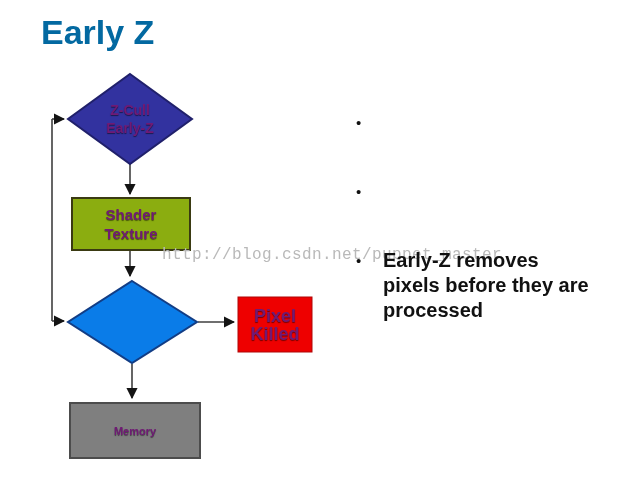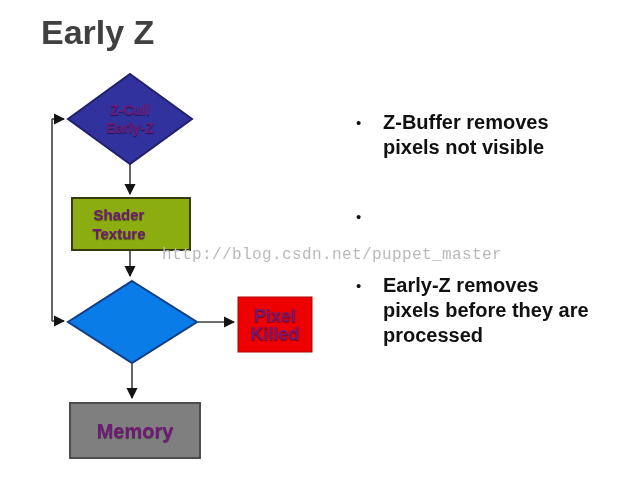--- a/index.html
+++ b/index.html
@@ -31,24 +31,24 @@
     position:absolute;
     display:flex;align-items:center;justify-content:center;
     text-align:center;
     color:#701a75;
     font-weight:bold;
     white-space:pre-line;
     text-shadow:0 1px 1px rgba(0,0,0,0.5);
     pointer-events:none;
   }
   .lbl-zcull {left:68px; top:76px; width:124px;height:86px;font-size:14px;line-height:18px;}
-  .lbl-shader{left:60px; top:198px;width:118px;height:52px;font-size:15px;line-height:19px;}
+  .lbl-shader{left:72px; top:198px;width:118px;height:52px;font-size:15px;line-height:19px;}
   .lbl-zcheck{left:68px; top:281px;width:129px;height:82px;font-size:16px;line-height:19px;}
   .lbl-pixel {left:238px;top:297px;width:74px; height:55px;font-size:18px;line-height:18px;}
-  .lbl-memory{left:70px; top:403px;width:130px;height:55px;font-size:20px;line-height:20px;text-align:right;}
+  .lbl-memory{left:70px; top:403px;width:130px;height:55px;font-size:11px;line-height:20px;text-align:right;}
   .watermark{
     position:absolute;
     left:162px;top:246px;
     font-family:Liberation Mono, monospace;
     font-size:16px;
     letter-spacing:0.4px;
     color:#b9b9b9;
     white-space:nowrap;
     z-index:5;
   }
@@ -75,21 +75,21 @@
     font-weight:bold;
     color:#111;
     white-space:pre-line;
   }
 </style>
 </head>
 <body>
 
 <div class="slide">
 
-  <h1 class="title" style="color: #404040;">Early Z</h1>
+  <h1 class="title" style="color: #0369a1;">Early Z</h1>
 
   <svg class="canvas" width="619" height="486" viewBox="0 0 619 486">
     <defs>
       <marker id="arrow" viewBox="0 0 10 10" refX="9" refY="5" markerWidth="7" markerHeight="7" orient="auto">
         <path d="M0,0 L10,5 L0,10 z" fill="#141414"></path>
       </marker>
     </defs>
 
     <g>
       <path class="edge" d="M130,164 L130,194" marker-end="url(#arrow)"></path>
@@ -114,22 +114,20 @@
 Texture</div>
   <div class="node-label lbl-pixel">Pixel
 Killed</div>
   <div class="node-label lbl-memory">Memory</div>
 
   <div class="watermark">http://blog.csdn.net/puppet_master</div>
 
   <div class="bullets">
     <div class="bullet-item">
       <span class="dot">•</span>
-      <span class="btxt">Z-Buffer removes
-pixels not visible</span>
     </div>
     <div class="bullet-item">
       <span class="dot">•</span>
     </div>
     <div class="bullet-item">
       <span class="dot">•</span>
       <span class="btxt">Early-Z removes
 pixels before they are
 processed</span>
     </div>

